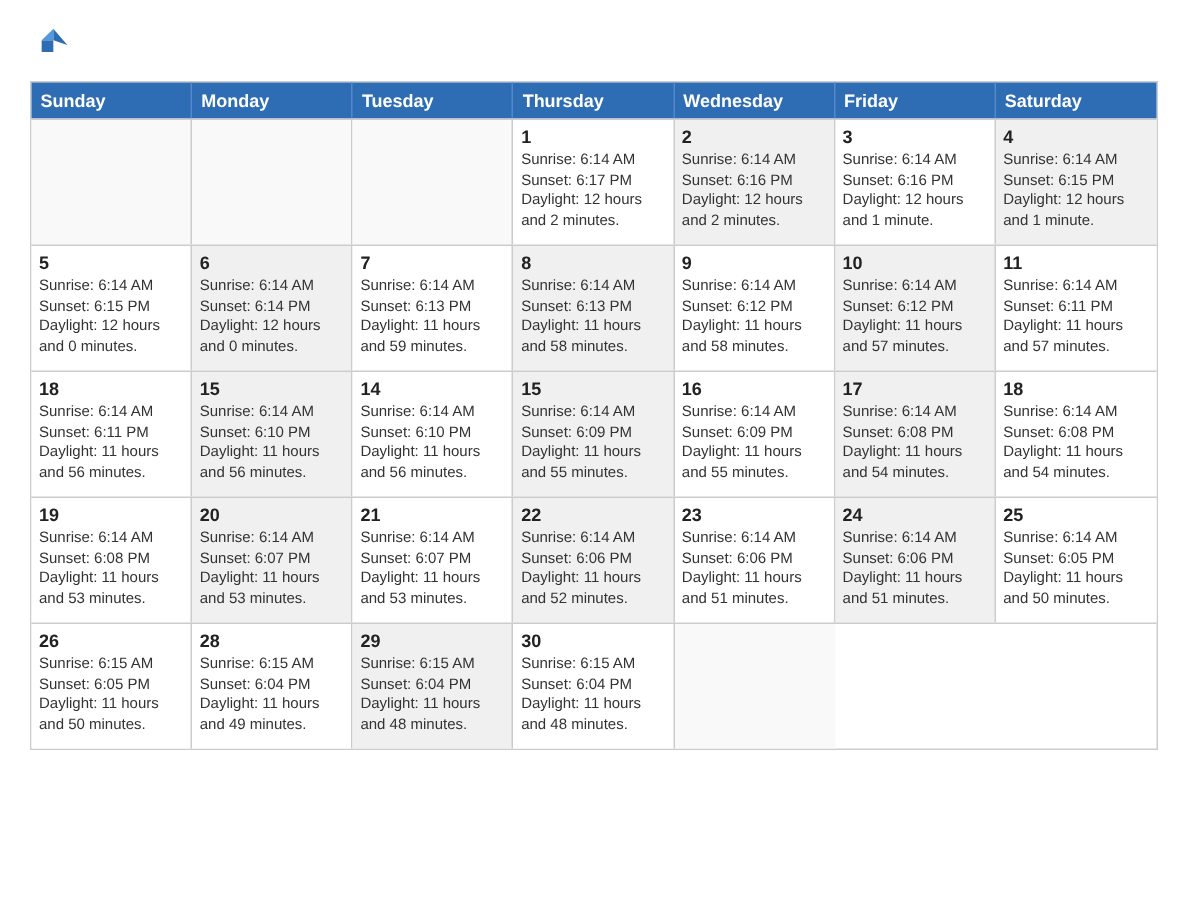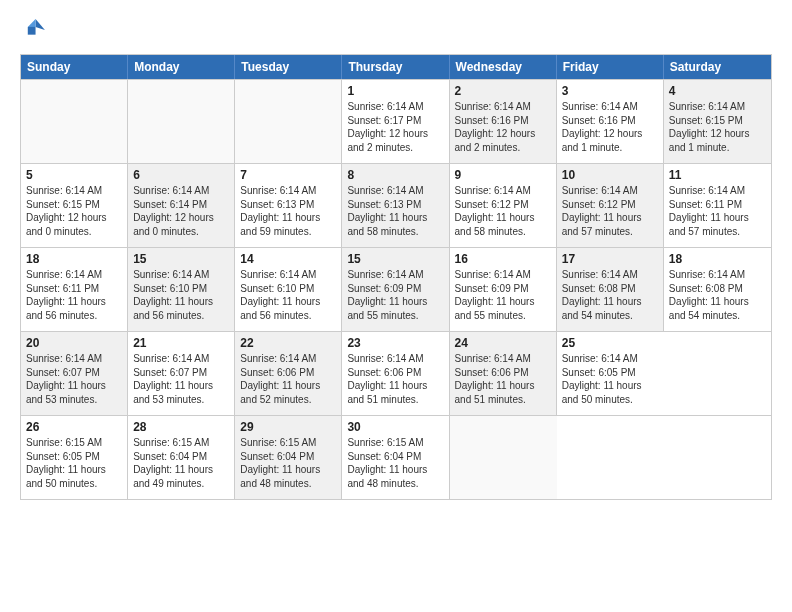--- a/index.html
+++ b/index.html
@@ -277,20 +277,27 @@
           </div>
           <div class="cal-cell">
             <div class="day-num">18</div>
             <div class="cell-text">Sunrise: 6:14 AM
 Sunset: 6:08 PM
 Daylight: 11 hours
 and 54 minutes.</div>
           </div>
         </div>
         <div class="cal-week">
+          <div class="cal-cell">
+            <div class="day-num">19</div>
+            <div class="cell-text">Sunrise: 6:14 AM
+Sunset: 6:08 PM
+Daylight: 11 hours
+and 53 minutes.</div>
+          </div>
           <div class="cal-cell shaded">
             <div class="day-num">20</div>
             <div class="cell-text">Sunrise: 6:14 AM
 Sunset: 6:07 PM
 Daylight: 11 hours
 and 53 minutes.</div>
           </div>
           <div class="cal-cell">
             <div class="day-num">21</div>
             <div class="cell-text">Sunrise: 6:14 AM

